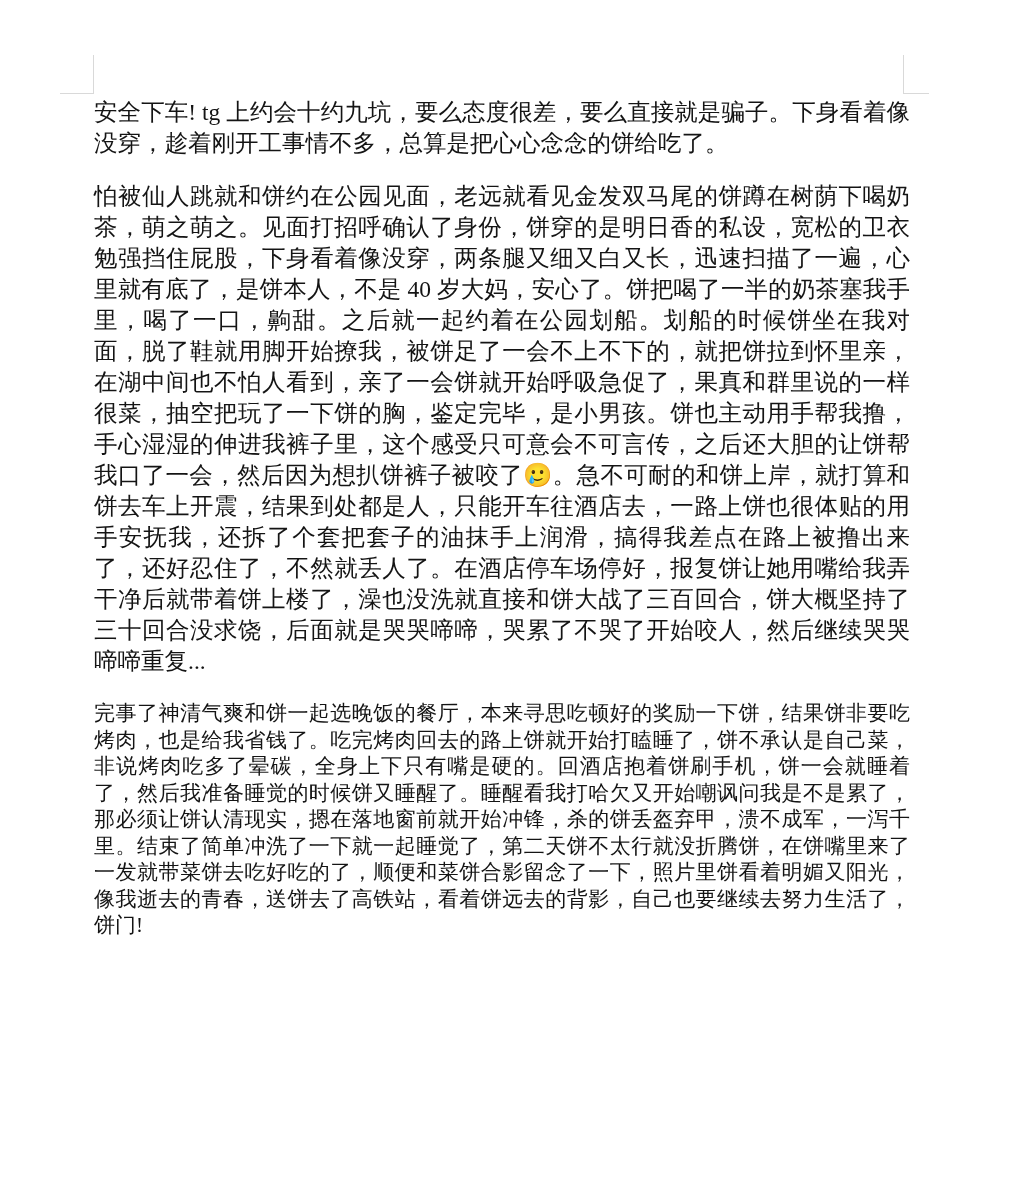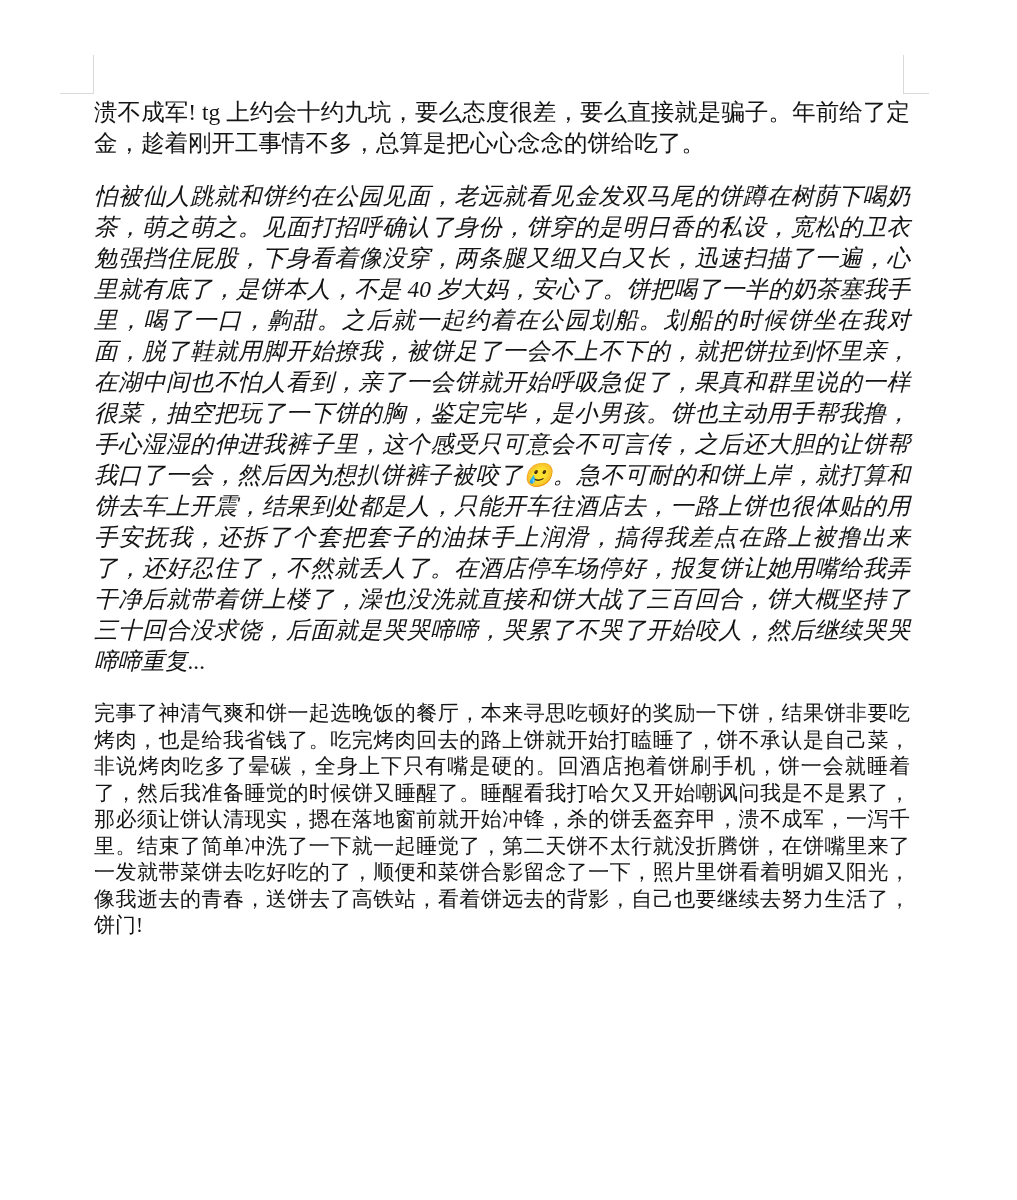--- a/index.html
+++ b/index.html
@@ -49,32 +49,32 @@
   }
   .para.lg {
     font-size: 23.5px;
     line-height: 31px;
   }
   .para.sm {
     font-size: 21px;
     line-height: 26.5px;
   }
   .para.gap-after-sm { margin-bottom: 22px; }
-  .para.gap-after-md { margin-bottom: 23px; font-style: italic; }
+  .para.gap-after-md { margin-bottom: 23px; }
 </style>
 </head>
 <body>
 
 <div class="page">
 
   <div class="crop-mark left"></div>
 
   <div class="crop-mark right"></div>
 
   <div class="text-area">
-    <p class="para lg gap-after-sm">溃不成军! tg 上约会十约九坑，要么态度很差，要么直接就是骗子。年前给了定金，趁着刚开工事情不多，总算是把心心念念的饼给吃了。</p>
+    <p class="para lg gap-after-sm">安全下车! tg 上约会十约九坑，要么态度很差，要么直接就是骗子。下身看着像没穿，趁着刚开工事情不多，总算是把心心念念的饼给吃了。</p>
 
     <p class="para lg gap-after-md">怕被仙人跳就和饼约在公园见面，老远就看见金发双马尾的饼蹲在树荫下喝奶茶，萌之萌之。见面打招呼确认了身份，饼穿的是明日香的私设，宽松的卫衣勉强挡住屁股，下身看着像没穿，两条腿又细又白又长，迅速扫描了一遍，心里就有底了，是饼本人，不是 40 岁大妈，安心了。饼把喝了一半的奶茶塞我手里，喝了一口，齁甜。之后就一起约着在公园划船。划船的时候饼坐在我对面，脱了鞋就用脚开始撩我，被饼足了一会不上不下的，就把饼拉到怀里亲，在湖中间也不怕人看到，亲了一会饼就开始呼吸急促了，果真和群里说的一样很菜，抽空把玩了一下饼的胸，鉴定完毕，是小男孩。饼也主动用手帮我撸，手心湿湿的伸进我裤子里，这个感受只可意会不可言传，之后还大胆的让饼帮我口了一会，然后因为想扒饼裤子被咬了🥲。急不可耐的和饼上岸，就打算和饼去车上开震，结果到处都是人，只能开车往酒店去，一路上饼也很体贴的用手安抚我，还拆了个套把套子的油抹手上润滑，搞得我差点在路上被撸出来了，还好忍住了，不然就丢人了。在酒店停车场停好，报复饼让她用嘴给我弄干净后就带着饼上楼了，澡也没洗就直接和饼大战了三百回合，饼大概坚持了三十回合没求饶，后面就是哭哭啼啼，哭累了不哭了开始咬人，然后继续哭哭啼啼重复...</p>
 
     <p class="para sm">完事了神清气爽和饼一起选晚饭的餐厅，本来寻思吃顿好的奖励一下饼，结果饼非要吃烤肉，也是给我省钱了。吃完烤肉回去的路上饼就开始打瞌睡了，饼不承认是自己菜，非说烤肉吃多了晕碳，全身上下只有嘴是硬的。回酒店抱着饼刷手机，饼一会就睡着了，然后我准备睡觉的时候饼又睡醒了。睡醒看我打哈欠又开始嘲讽问我是不是累了，那必须让饼认清现实，摁在落地窗前就开始冲锋，杀的饼丢盔弃甲，溃不成军，一泻千里。结束了简单冲洗了一下就一起睡觉了，第二天饼不太行就没折腾饼，在饼嘴里来了一发就带菜饼去吃好吃的了，顺便和菜饼合影留念了一下，照片里饼看着明媚又阳光，像我逝去的青春，送饼去了高铁站，看着饼远去的背影，自己也要继续去努力生活了，饼门!</p>
   </div>
 
 </div>
 
 </body></html>

